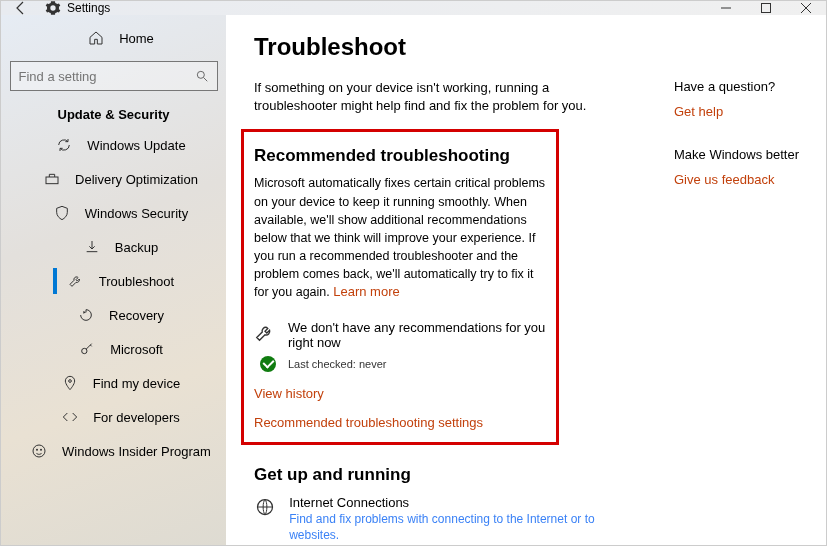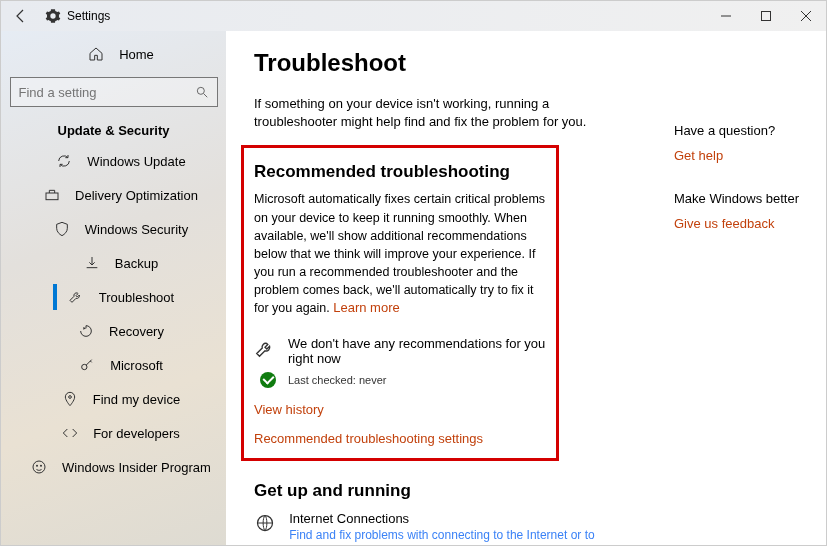--- a/index.html
+++ b/index.html
@@ -1,18 +1,18 @@
 <!DOCTYPE html>
 <html><head>
 <meta charset="utf-8">
 <style>
 * { box-sizing: border-box; margin: 0; padding: 0; }
 body { font-family: "Segoe UI", Arial, sans-serif; font-size: 13px; color: #000; background: #fff; width: 827px; height: 546px; overflow: hidden; position: relative; }
 .window { width: 827px; height: 546px; display: flex; flex-direction: column; border: 1px solid #ccc; background: #fff; }
-.titlebar { height: 30px; display: flex; align-items: center; background: linear-gradient(to right, #e8ebf0, #f0f0f0); }
+.titlebar { height: 14px; display: flex; align-items: center; background: linear-gradient(to right, #e8ebf0, #f0f0f0); }
 .titlebar .back { width: 40px; display: flex; align-items: center; justify-content: center; }
 .titlebar .gear { margin-left: 4px; margin-right: 6px; display: flex; align-items: center; }
 .titlebar .title { font-size: 12px; }
 .titlebar .spacer { flex: 1; }
 .titlebar .ctl { width: 40px; height: 30px; display: flex; align-items: center; justify-content: center; }
 .titlebar .ctl svg { stroke: #333; }
 .body { flex: 1; display: flex; overflow: hidden; }
 .sidebar { width: 225px; background: linear-gradient(160deg, #e6ecf4 0%, #e3e0dc 40%, #e9e1d3 70%, #dedbd2 100%); padding-top: 6px; display: flex; flex-direction: column; align-items: center; }
 .sidebar .item { display: flex; align-items: center; height: 34px; padding-left: 14px; gap: 14px; cursor: default; }
 .sidebar .item .icon { width: 18px; display: flex; justify-content: center; align-items: center; }
@@ -34,21 +34,21 @@
 h2 { font-size: 17px; font-weight: 600; margin-bottom: 8px; margin-top: 4px; }
 .content p.desc { font-size: 12.5px; line-height: 1.45; }
 .link { color: #c2410c; cursor: pointer; font-size: 13px; }
 .status-row { display: flex; align-items: flex-start; gap: 12px; margin-top: 18px; justify-content: center; }
 .status-row .wrench { width: 24px; display: flex; justify-content: center; padding-top: 2px; }
 .status-row .text .h { font-size: 13px; margin-bottom: 6px; }
 .status-row .text .sub { font-size: 11px; color: #333; display: flex; align-items: center; gap: 6px; }
 .checkcircle { width: 16px; height: 16px; background: #107c10; border-radius: 50%; display: inline-flex; align-items: center; justify-content: center; margin-left: -28px; margin-right: 6px; }
 .checkcircle::after { content: ""; width: 5px; height: 8px; border: solid #fff; border-width: 0 2px 2px 0; transform: rotate(45deg) translate(-1px,-1px); }
 .linkrow { display: block; margin-top: 14px; }
-.aside .q { font-size: 13px; margin-bottom: 10px; margin-top: 28px; }
+.aside .q { font-size: 13px; margin-bottom: 10px; }
 .aside .block { margin-bottom: 28px; }
 .section-title { font-size: 17px; font-weight: 600; margin: 20px 0 10px; }
 .ts-item { display: flex; gap: 14px; margin-bottom: 14px; align-items: flex-start; }
 .ts-item .icon { width: 22px; padding-top: 2px; display: flex; justify-content: center; }
 .ts-item .h { font-size: 13px; }
 .ts-item .d { font-size: 12px; color: #3b82f6; line-height: 1.3; margin-top: 2px; }
 svg { display: block; }
 </style>
 </head>
 <body>

